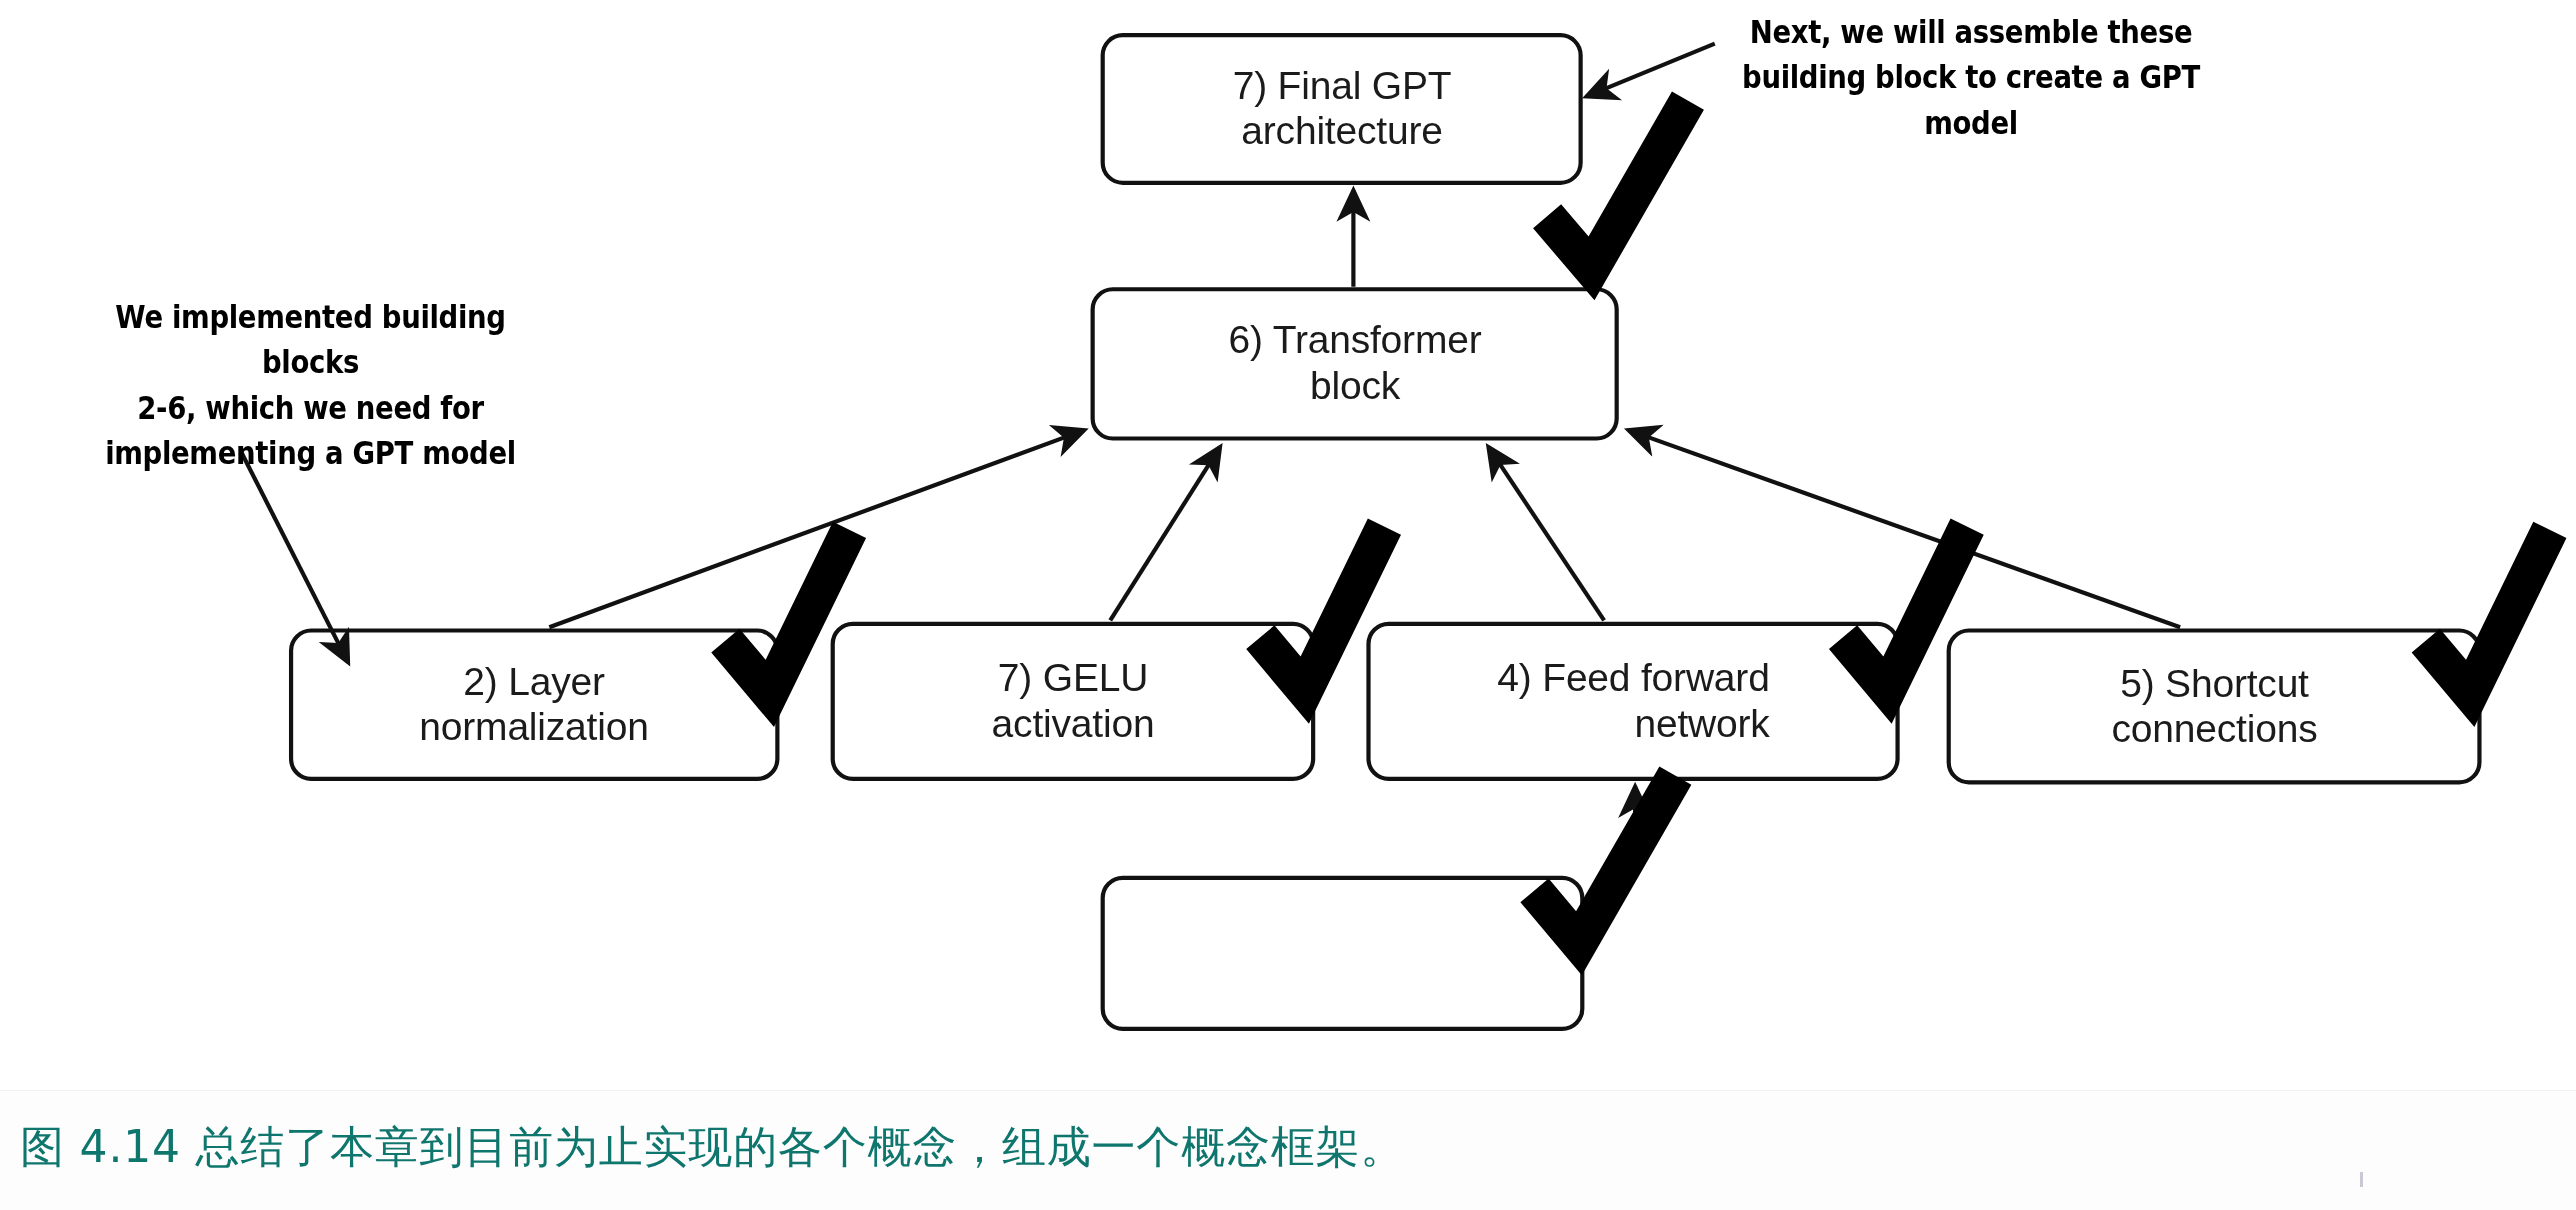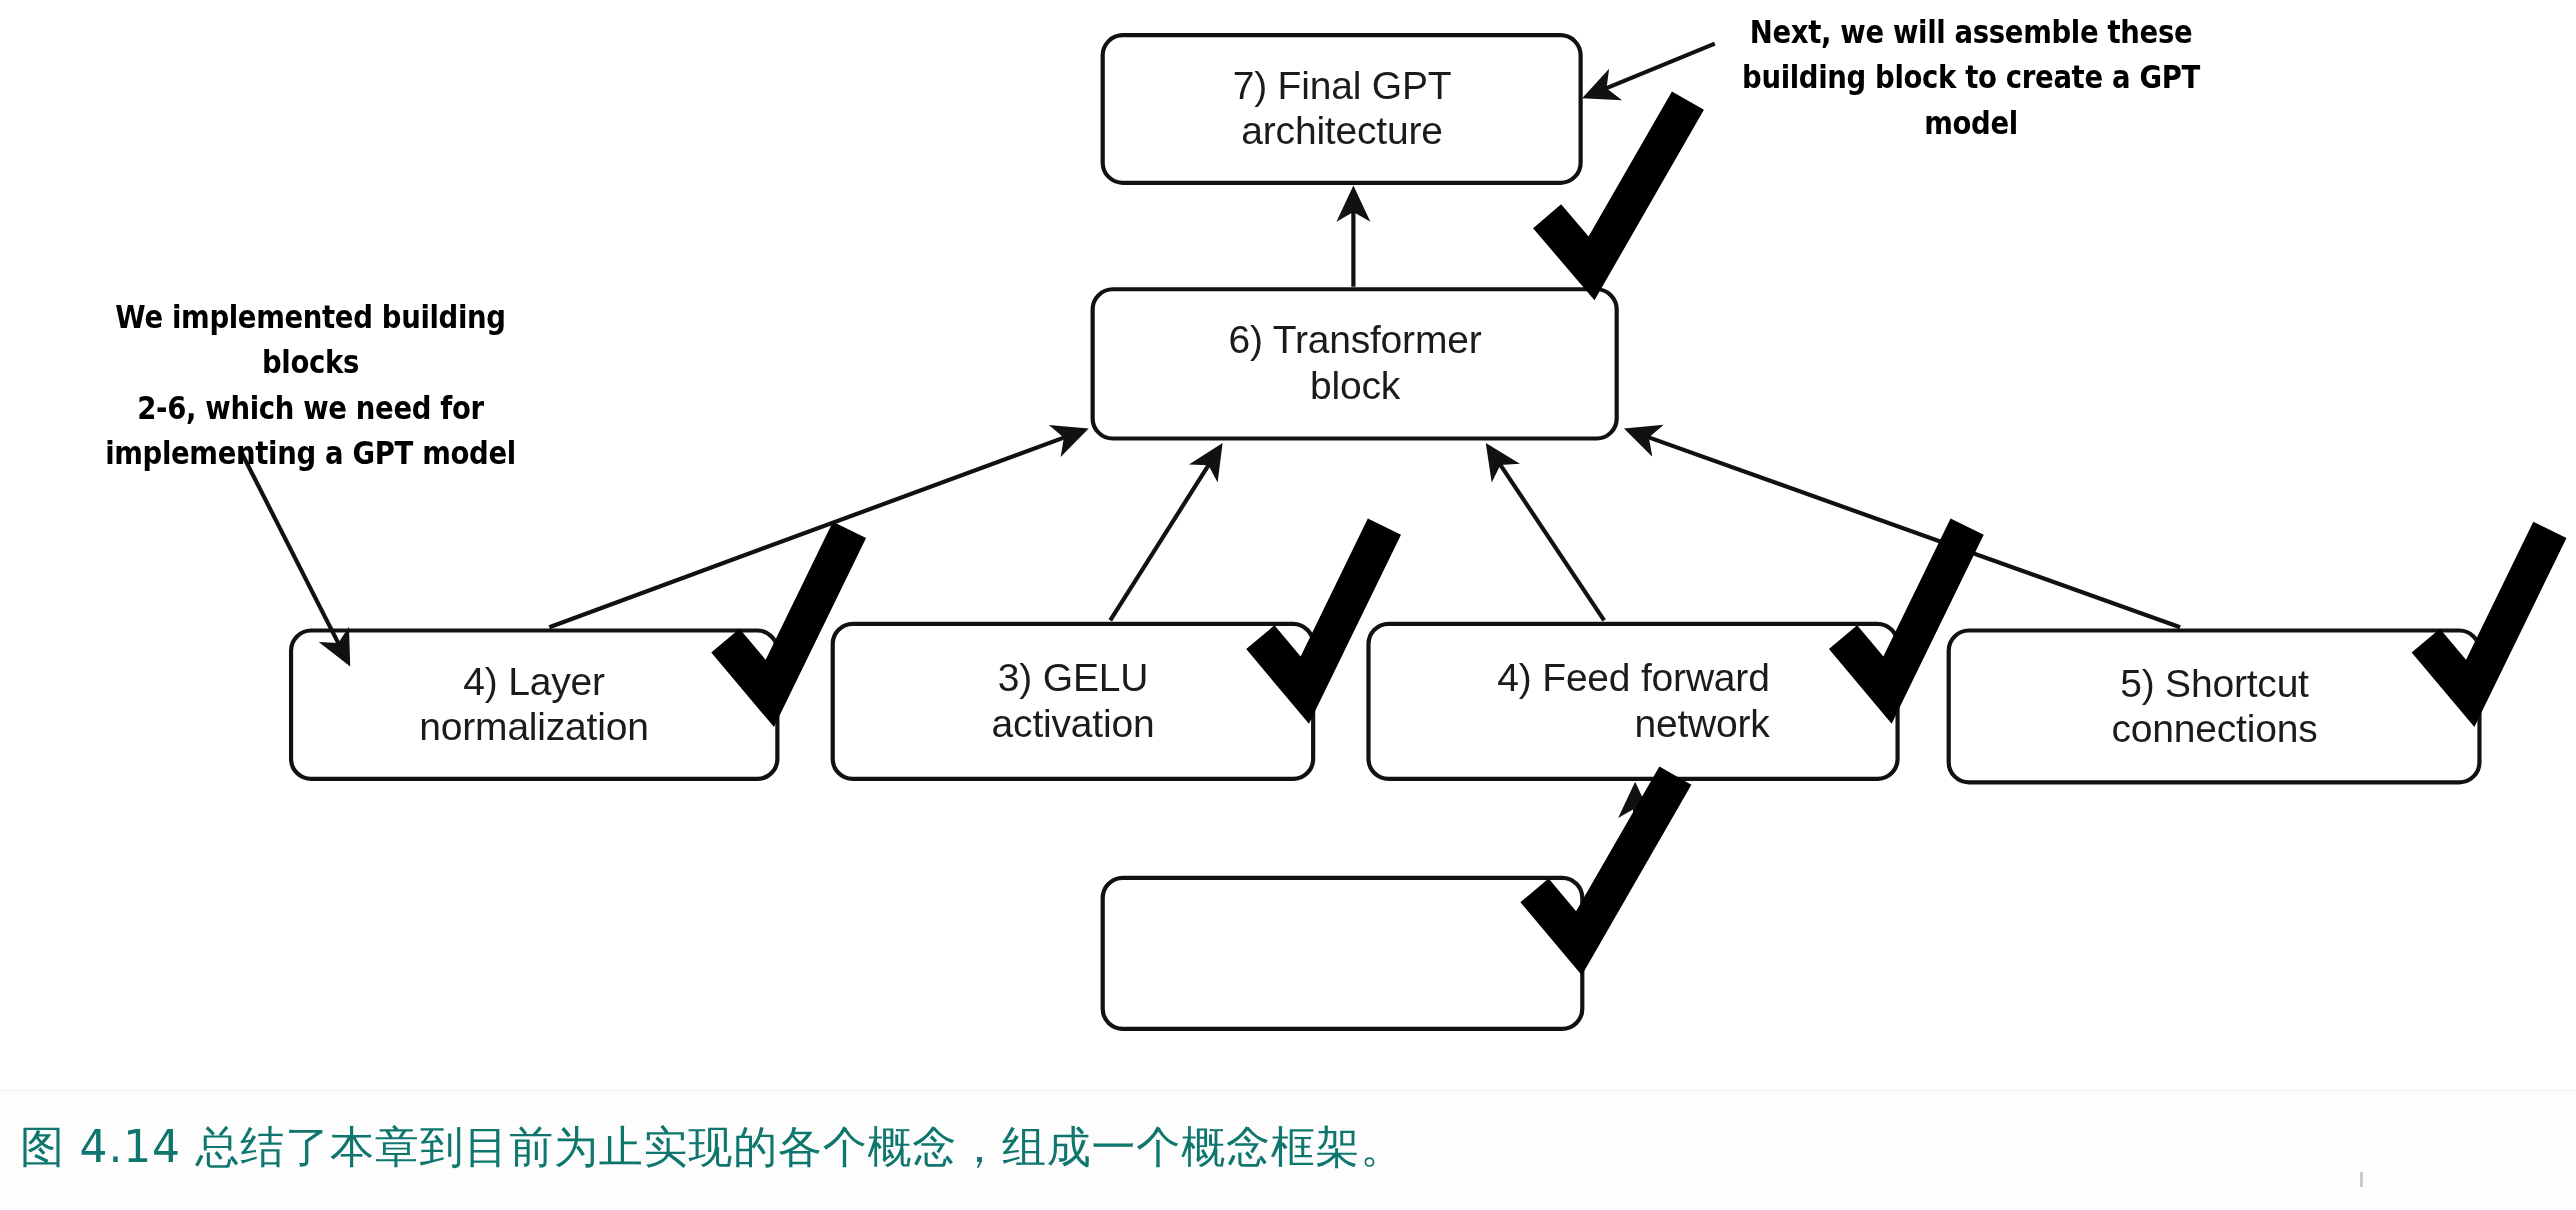--- a/index.html
+++ b/index.html
@@ -160,24 +160,24 @@
         <polyline points="1830,1062 1883,1125 1998,925"></polyline>
       </g>
     </svg>
 
     <div class="node" style="left:1103px; top:35px; width:478px; height:148px;">7) Final GPT
 architecture</div>
 
     <div class="node" style="left:1093px; top:289px; width:524px; height:149px;">6) Transformer
 block</div>
 
-    <div class="node" style="left:291px; top:631px; width:486px; height:148px;">4) Layer
+    <div class="node" style="left:291px; top:631px; width:486px; height:148px;">2) Layer
 normalization</div>
 
-    <div class="node" style="left:833px; top:624px; width:480px; height:155px;">3) GELU
+    <div class="node" style="left:833px; top:624px; width:480px; height:155px;">7) GELU
 activation</div>
 
     <div class="node" style="left:1369px; top:624px; width:529px; height:155px;text-align:right;">4) Feed forward
 network</div>
 
     <div class="node" style="left:1949px; top:631px; width:531px; height:152px;">5) Shortcut
 connections</div>
 
 
     <div class="annotation" id="annotation-left">We implemented building blocks

